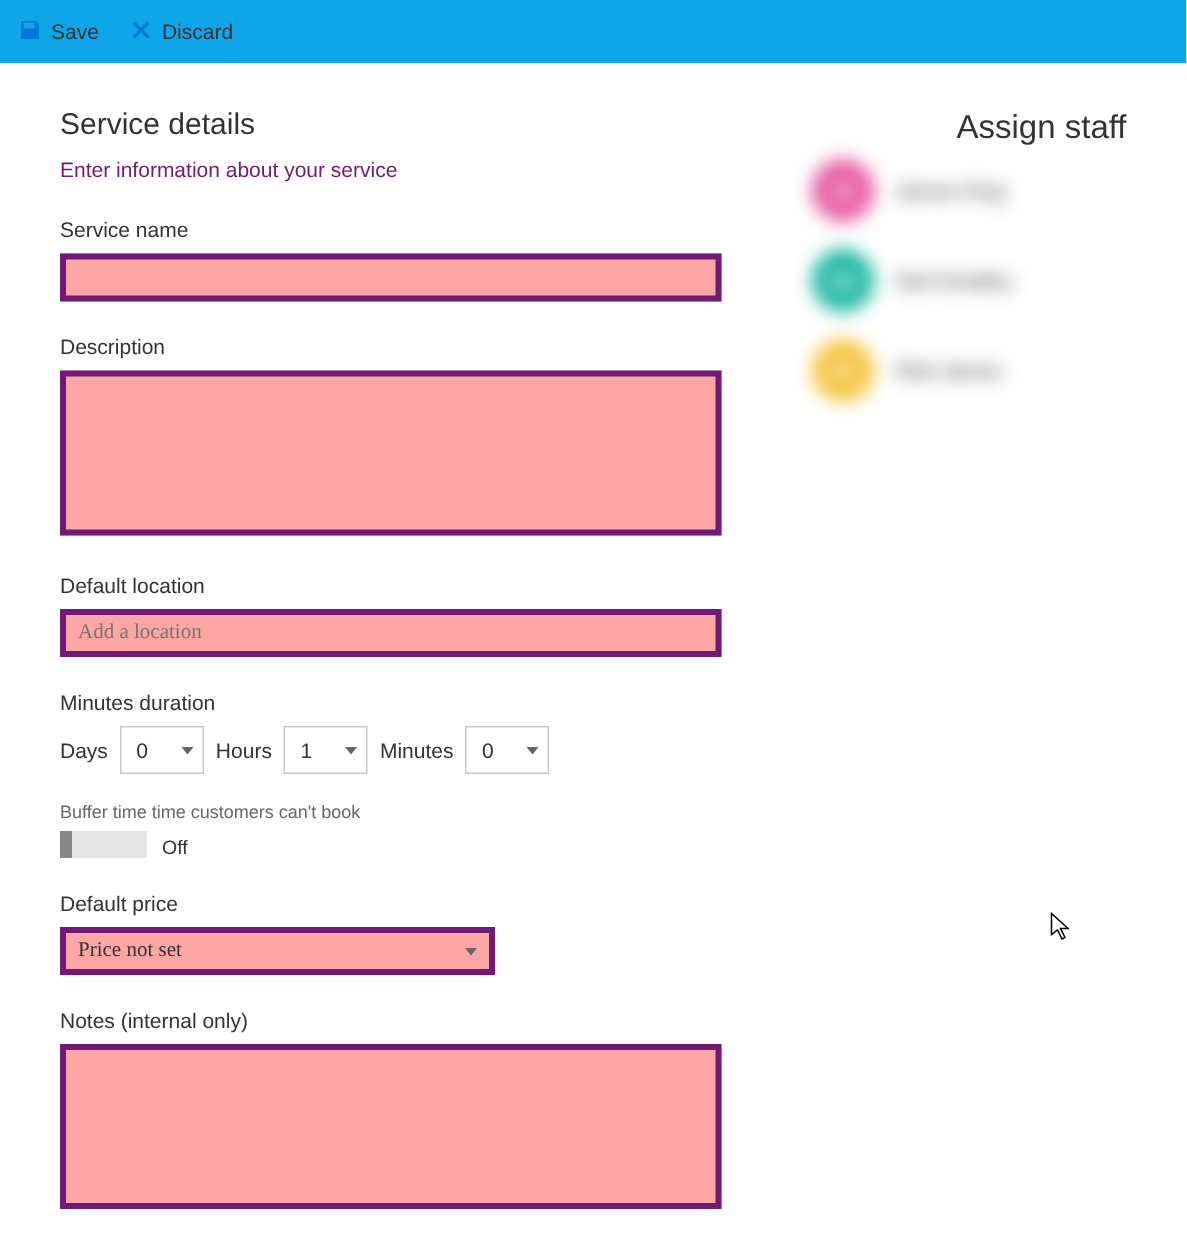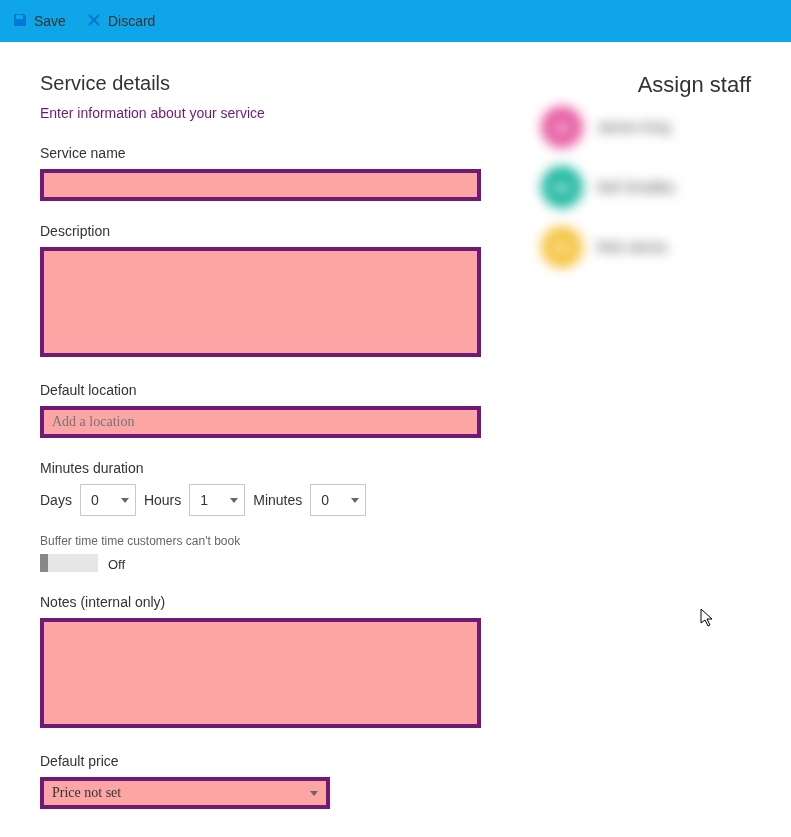--- a/index.html
+++ b/index.html
@@ -216,30 +216,30 @@
       <div class="buffer-hint">Buffer time time customers can't book</div>
       <div class="toggle-row">
         <div class="toggle">
           <div class="toggle-knob"></div>
         </div>
         <span class="toggle-label">Off</span>
       </div>
     </div>
 
     <div class="field">
-      <label class="field-label">Notes (internal only)</label>
-      <textarea class="textarea" style=""></textarea>
-    </div>
-
-    <div class="field">
       <label class="field-label">Default price</label>
       <div class="select-like">
         <span class="select-value">Price not set</span>
         <span class="caret"></span>
       </div>
+    </div>
+
+    <div class="field">
+      <label class="field-label">Notes (internal only)</label>
+      <textarea class="textarea" style=""></textarea>
     </div>
   </div>
 
   <div class="right-col">
     <h2>Assign staff</h2>
     <div class="staff-list" id="staff-list">
         <div class="staff-item">
           <div class="avatar" style="background: rgb(231, 93, 163);">JK</div>
           <div class="staff-name">James King</div>
         </div>

